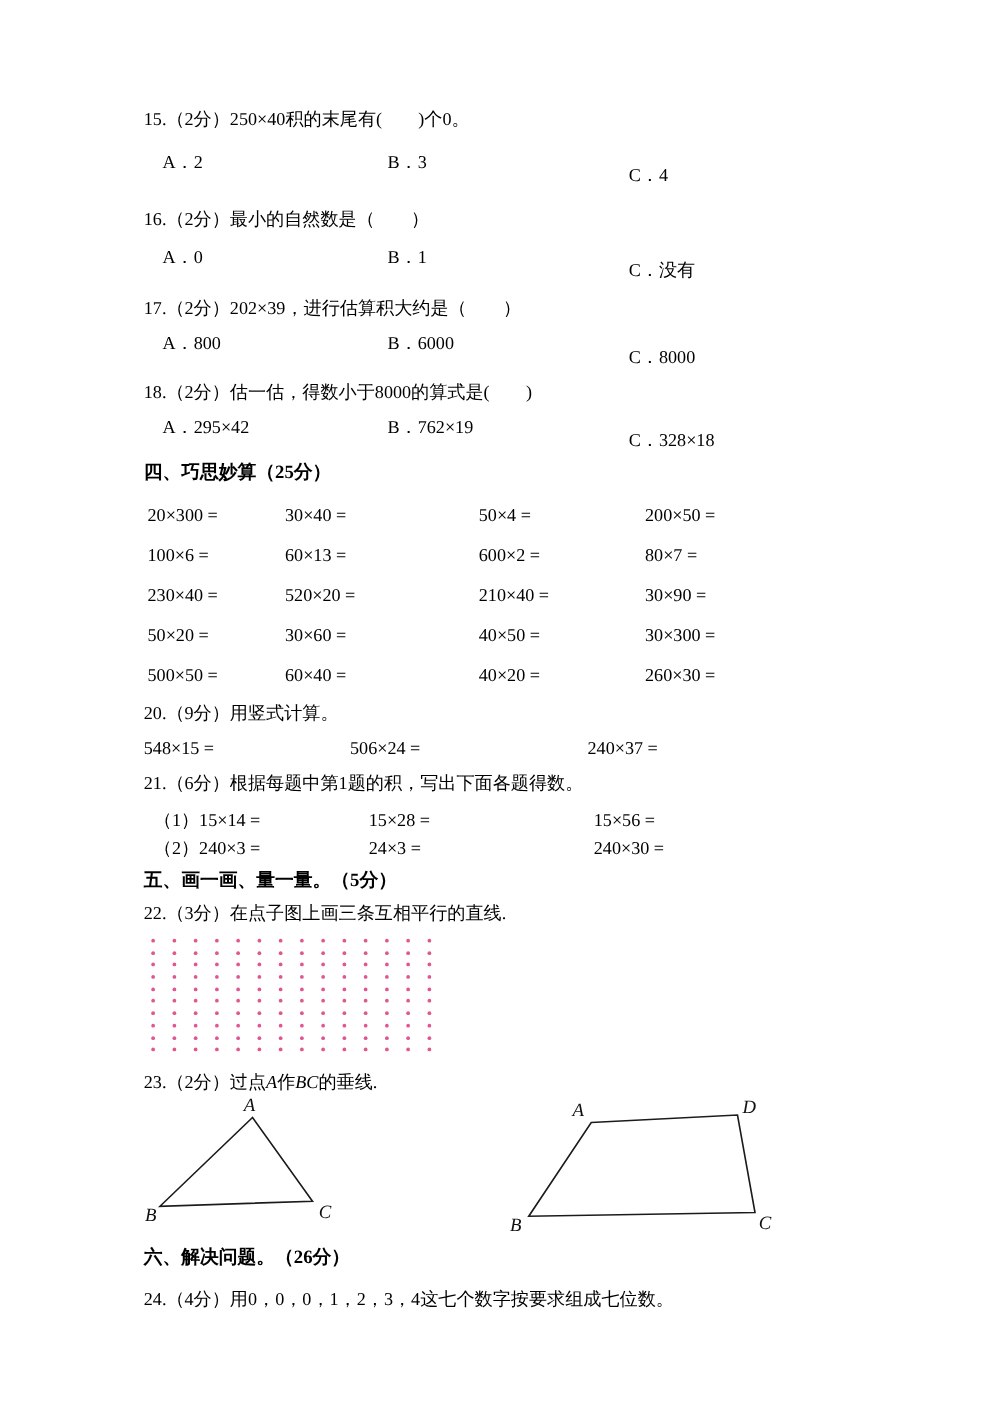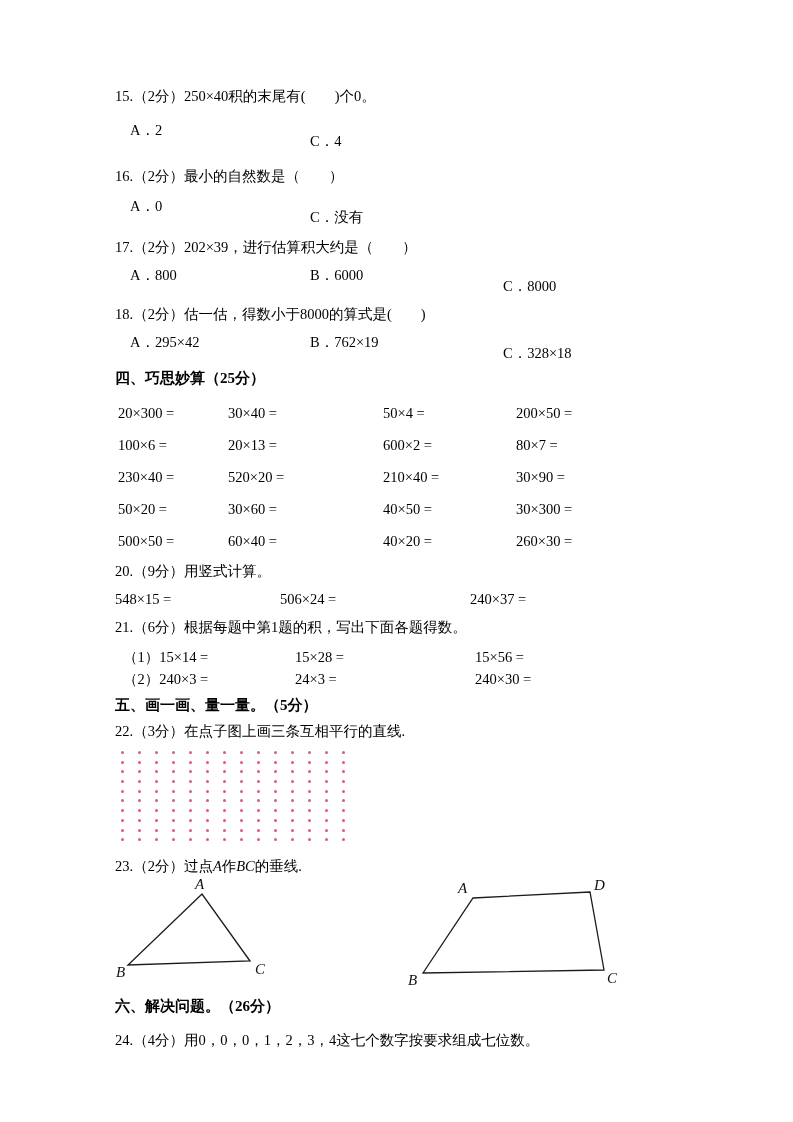--- a/index.html
+++ b/index.html
@@ -38,26 +38,28 @@
 </style>
 </head>
 <body>
 
 <div class="page">
   <div class="content">
 
     <div class="line" style="margin-bottom:14px">15.（2分）250×40积的末尾有(　　)个0。</div>
     <div class="opts" style="margin-bottom:15px">
       <span class="opt1">A．2</span>
+      <span class="opt2">B．3</span>
       <span class="opt3">C．4</span>
     </div>
 
     <div class="line" style="margin-bottom:10px">16.（2分）最小的自然数是（　　）</div>
     <div class="opts" style="margin-bottom:10px">
       <span class="opt1">A．0</span>
+      <span class="opt2">B．1</span>
       <span class="opt3">C．没有</span>
     </div>
 
     <div class="line" style="margin-bottom:8px">17.（2分）202×39，进行估算积大约是（　　）</div>
     <div class="opts" style="margin-bottom:8px">
       <span class="opt1">A．800</span>
       <span class="opt2">B．6000</span>
       <span class="opt3">C．8000</span>
     </div>
 
@@ -72,21 +74,21 @@
 
     <div>
       <div class="grid-row">
         <span class="g1">20×300 =</span>
         <span class="g2">30×40 =</span>
         <span class="g3">50×4 =</span>
         <span class="g4">200×50 =</span>
       </div>
       <div class="grid-row">
         <span class="g1">100×6 =</span>
-        <span class="g2">20×13 =</span>
+        <span class="g2">60×13 =</span>
         <span class="g3">600×2 =</span>
         <span class="g4">80×7 =</span>
       </div>
       <div class="grid-row">
         <span class="g1">230×40 =</span>
         <span class="g2">520×20 =</span>
         <span class="g3">210×40 =</span>
         <span class="g4">30×90 =</span>
       </div>
       <div class="grid-row">

